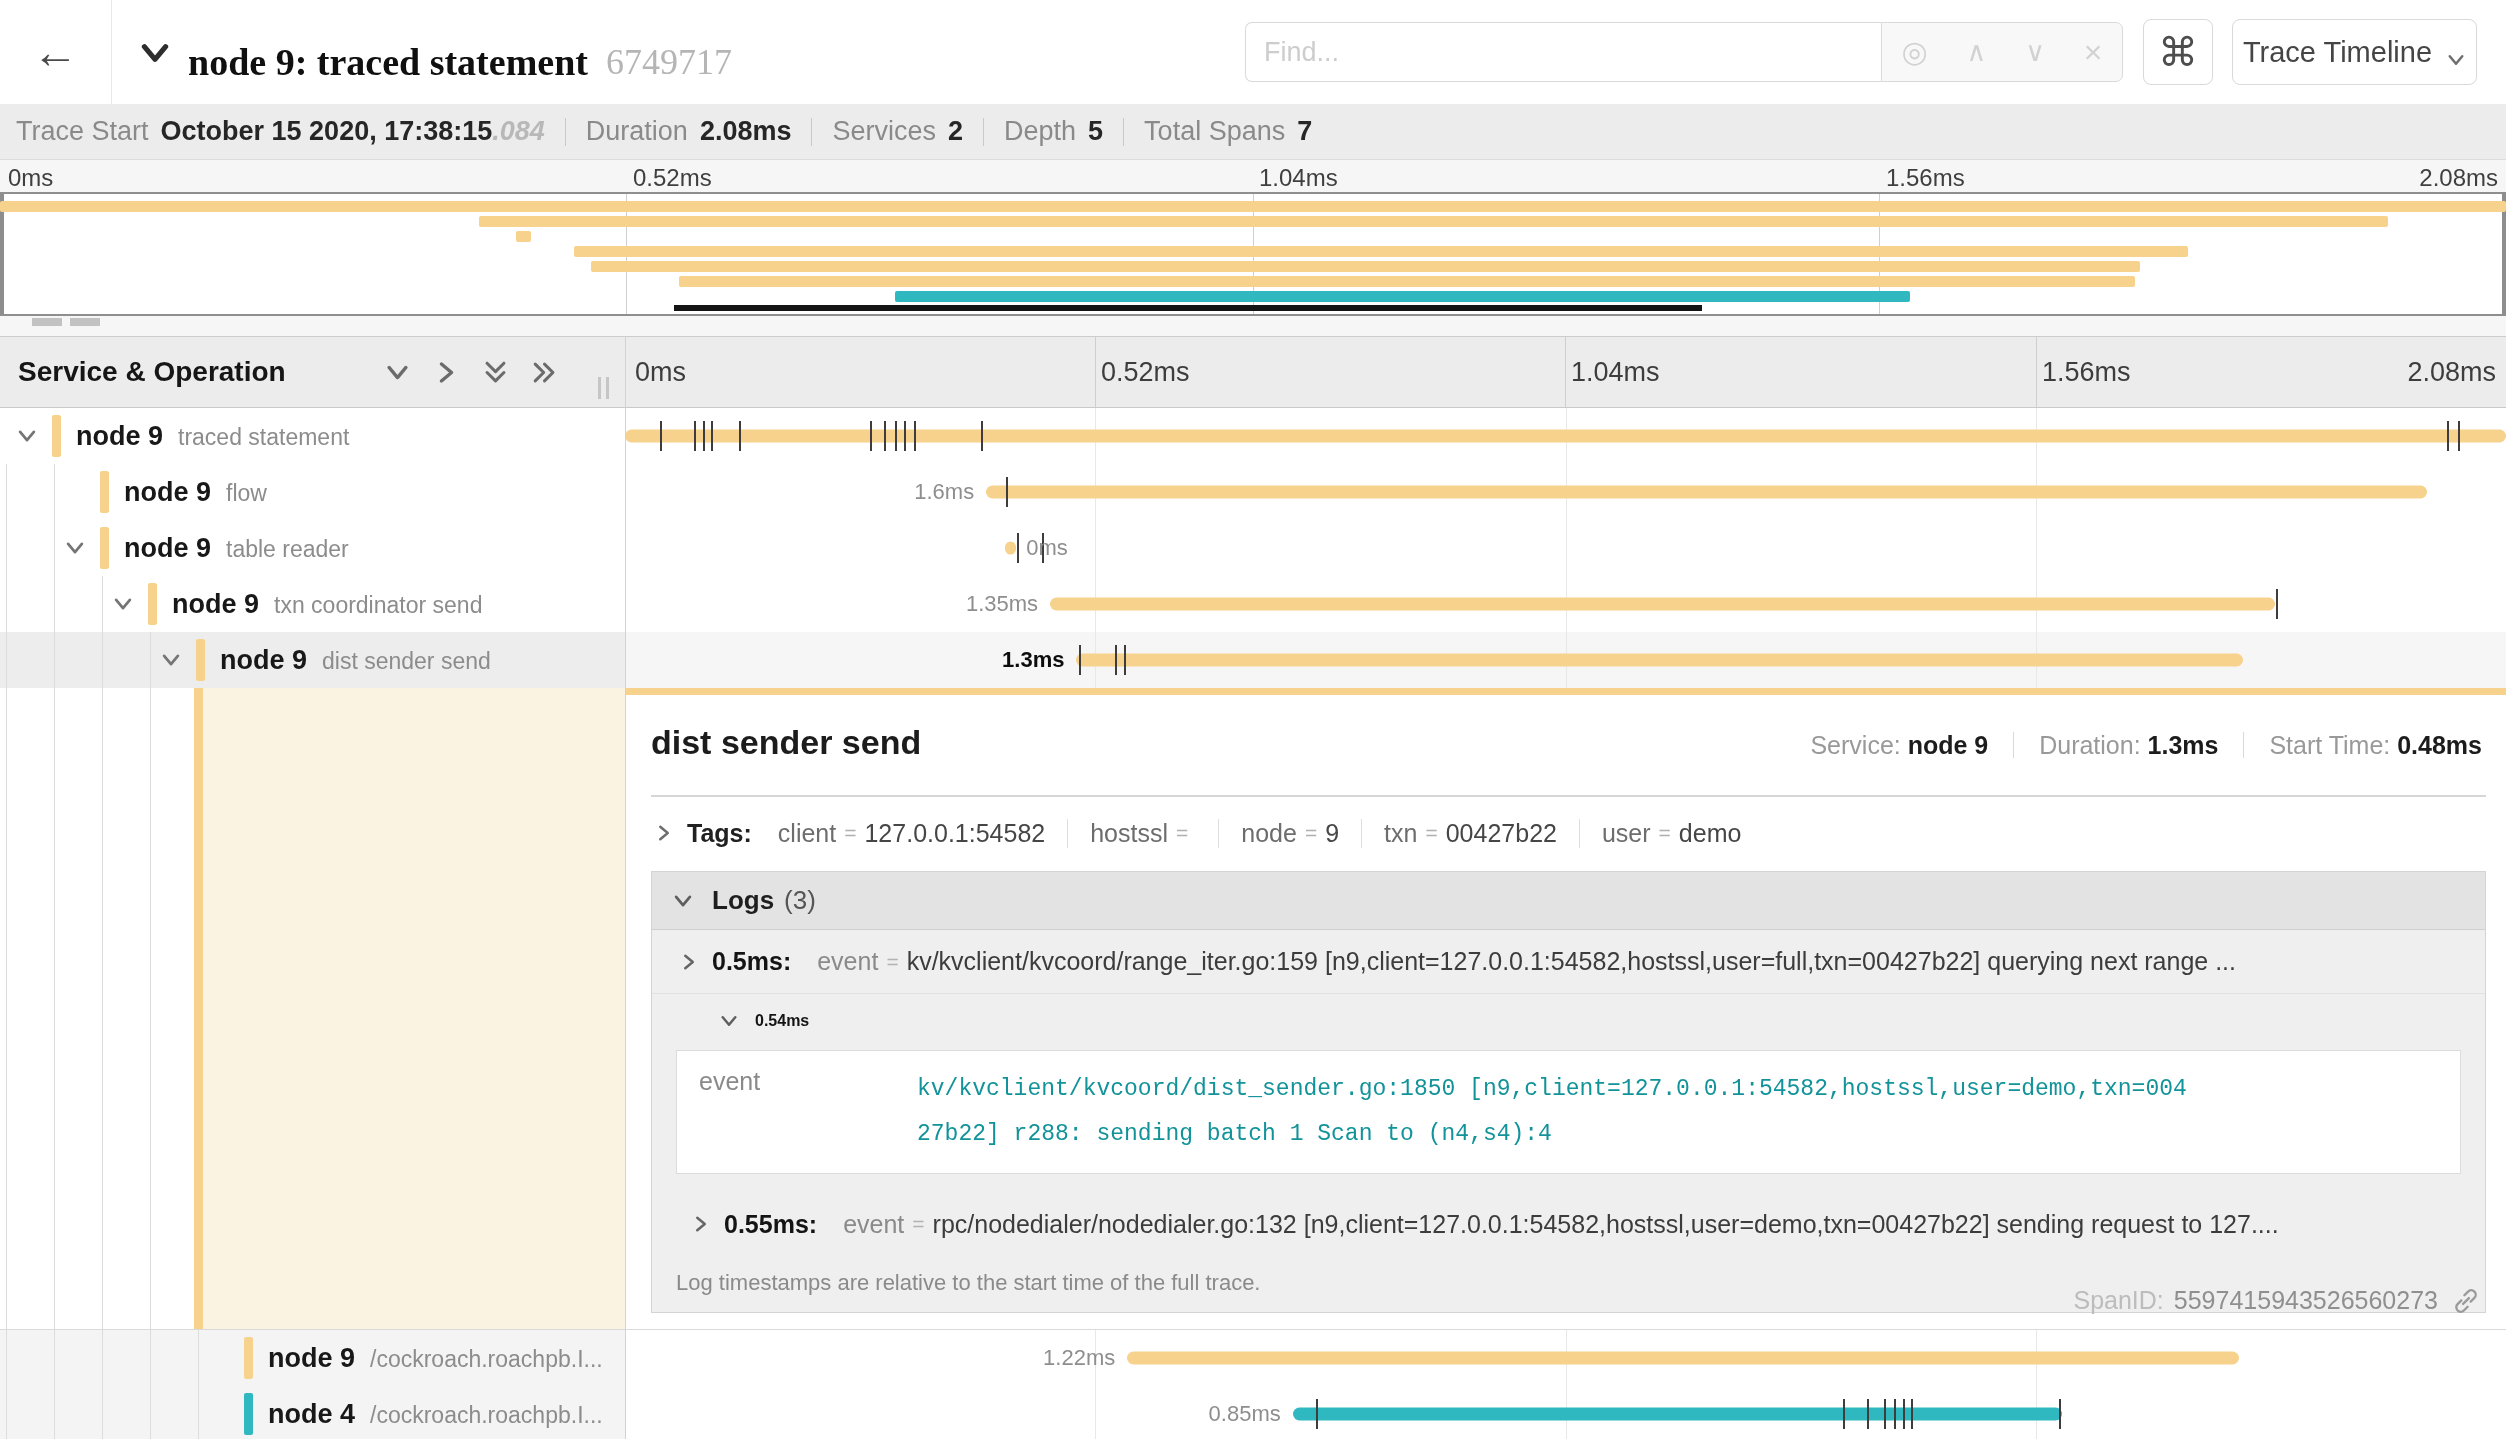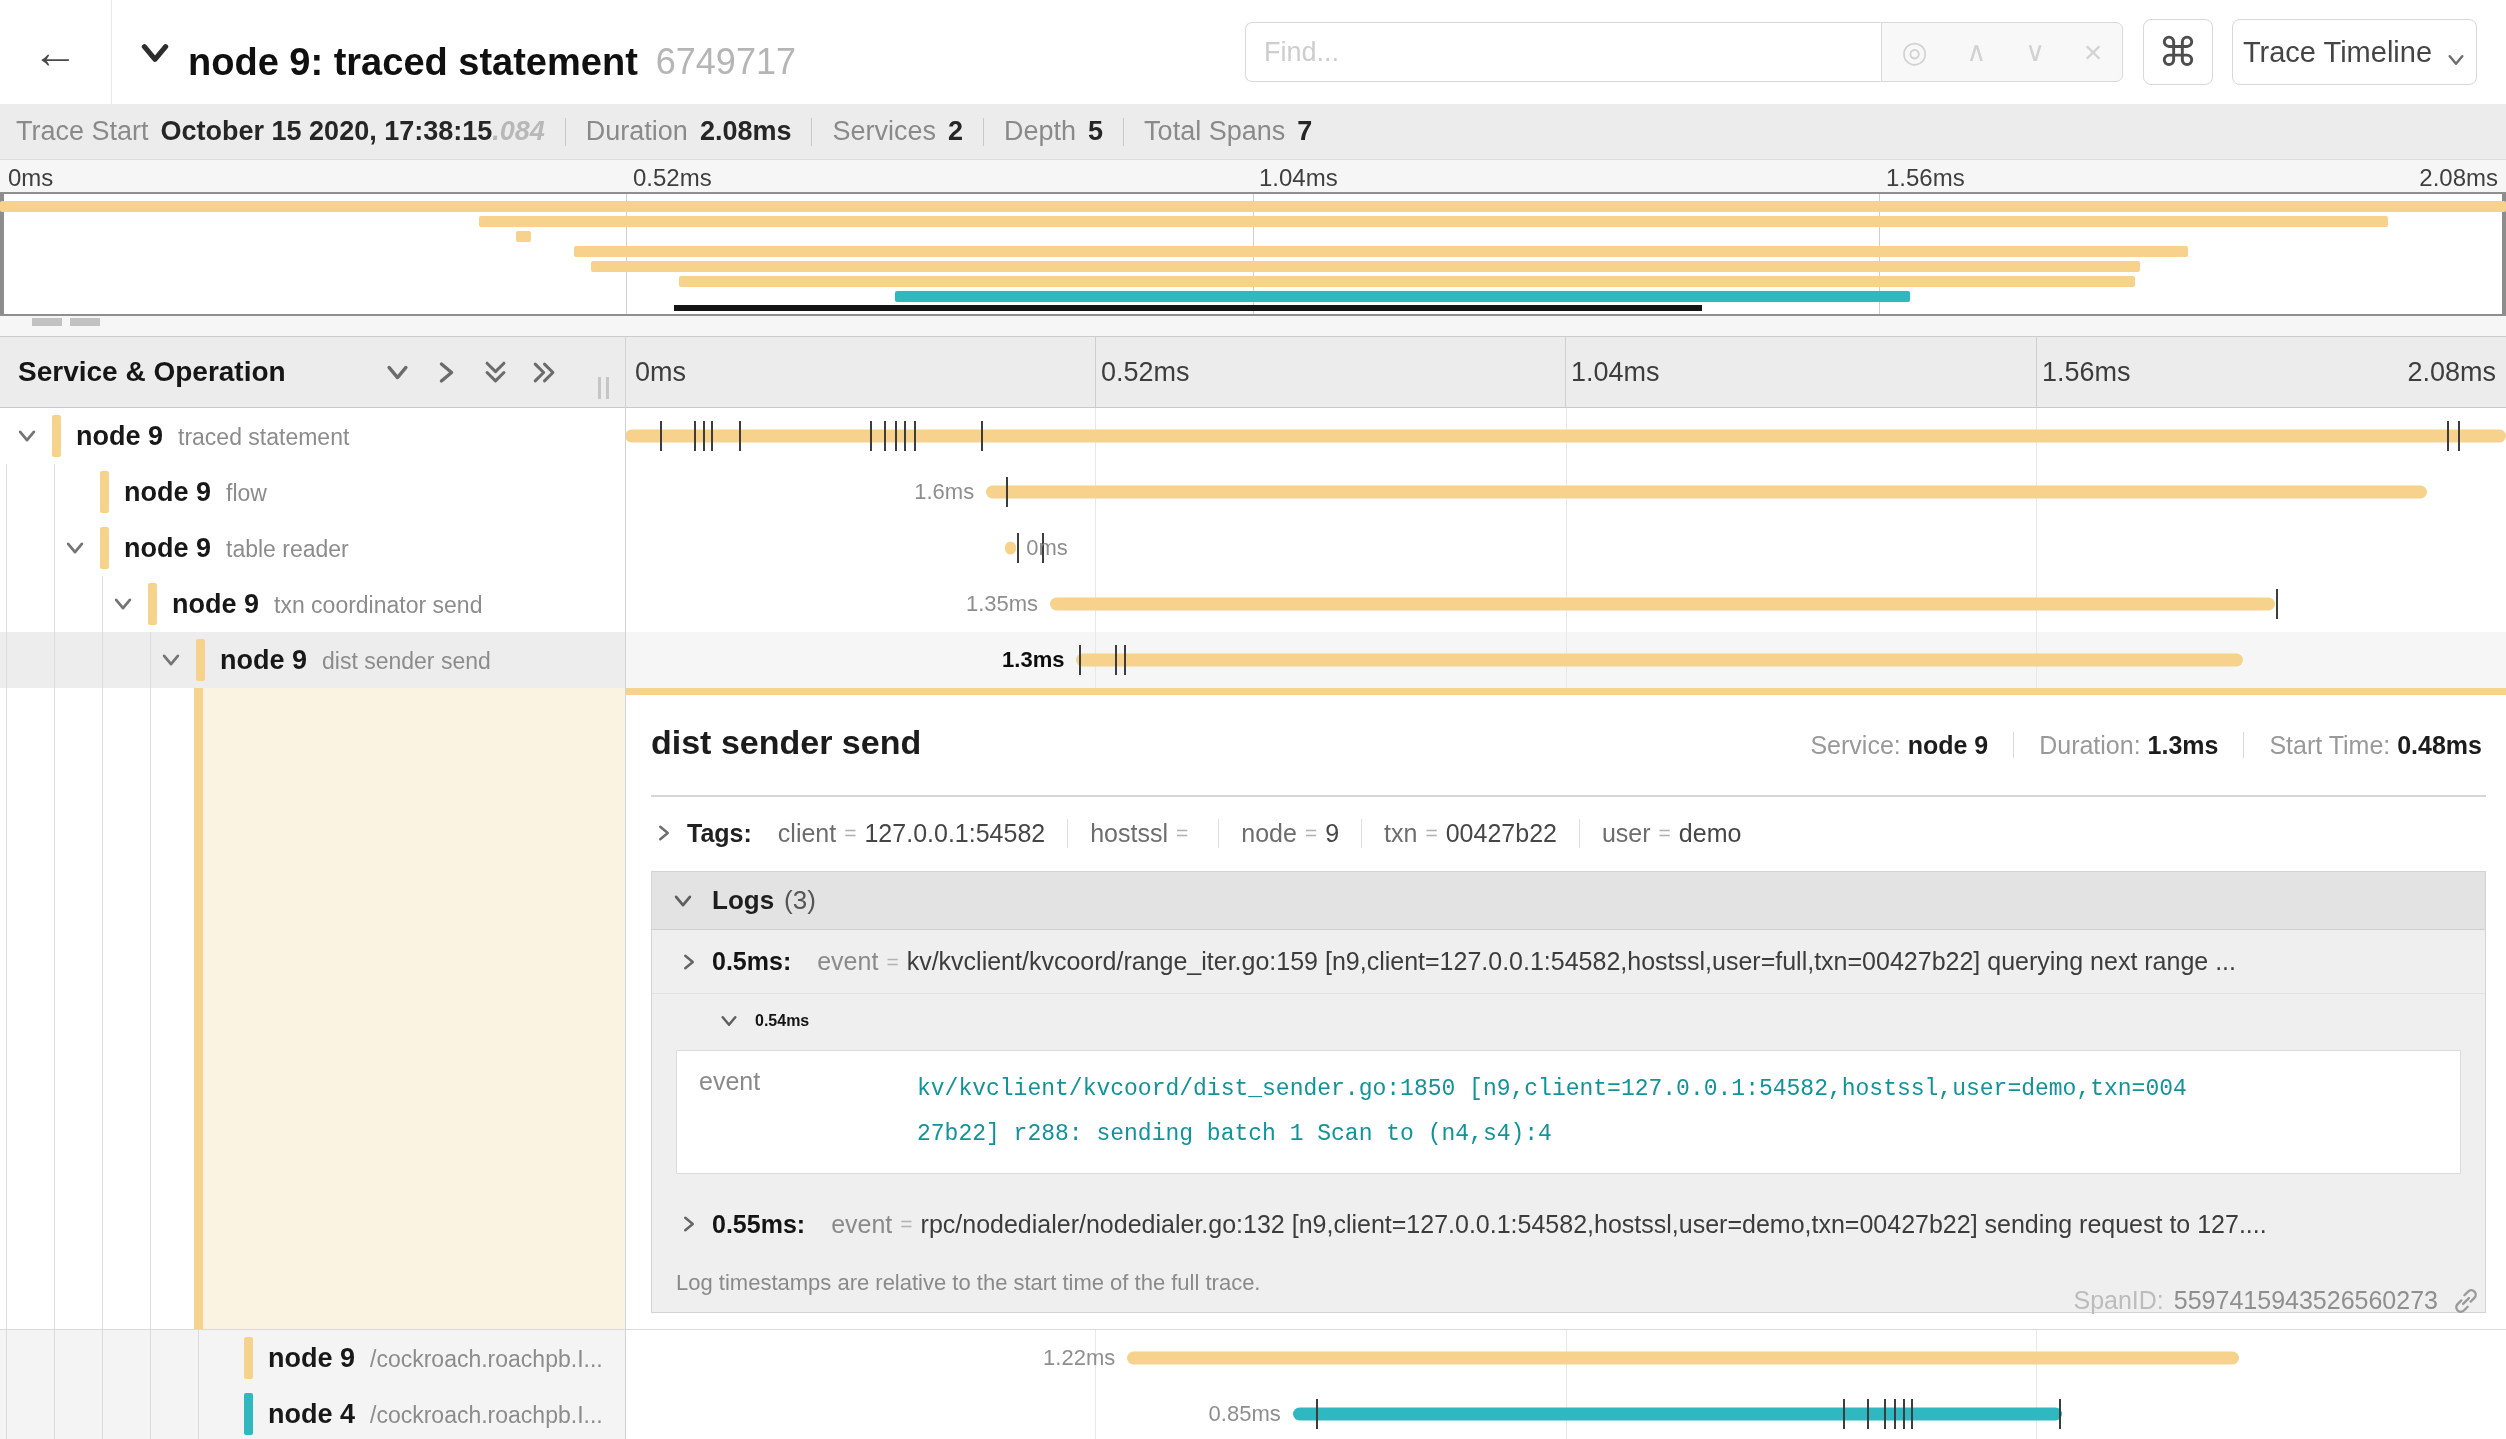--- a/index.html
+++ b/index.html
@@ -6,21 +6,21 @@
   html,body { background:#fff; }
   body { font-family:"Liberation Sans", sans-serif; }
   #app { position:relative; width:2506px; height:1439px; overflow:hidden; background:#fff; }
 
   
   .topbar { position:absolute; left:0; top:0; width:2506px; height:104px; background:#fff; }
   .back-btn { position:absolute; left:0; top:0; width:112px; height:104px; border-right:1px solid #e8e8e8;
               display:flex; align-items:center; justify-content:center; font-size:46px; color:#4a4a4a; cursor:pointer; }
   .title-chev { position:absolute; left:138px; top:36px; width:34px; height:34px; color:#2d2d2d; cursor:pointer; }
   .title-chev svg { width:34px; height:34px; }
-  .title-wrap { position:absolute; left:188px; top:0; height:124px; display:flex; align-items:center; white-space:nowrap; }
+  .title-wrap { position:absolute; left:188px; top:0; height:124px; display:flex; align-items:center; white-space:nowrap;font-family:Liberation Serif, serif; }
   .page-title { font-size:38px; font-weight:bold; color:#101010; }
   .trace-id { font-size:36px; color:#b5b5b5; margin-left:18px; font-weight:500; }
 
   .find-wrap { position:absolute; left:1245px; top:22px; height:60px; display:flex; }
   .find-input { width:636px; height:60px; border:1px solid #d9d9d9; border-right:none; border-radius:7px 0 0 7px;
                 font-size:27px; padding:0 18px; color:#333; outline:none; font-family:"Liberation Sans", sans-serif; }
   .find-input::placeholder { color:#cdcdcd; }
   .find-tools { width:242px; height:60px; background:#f8f8f8; border:1px solid #d9d9d9; border-radius:0 7px 7px 0;
                 display:flex; align-items:center; justify-content:space-around; color:#d2d2d2; }
   .find-tools .ftool { font-size:27px; line-height:1; cursor:pointer; color:#d2d2d2; }
@@ -119,21 +119,21 @@
   .tag-eq { color:#b0b0b0; font-size:21px; margin:0 8px; }
   .tag-val { color:#464646; }
 
   .logs-box { border:1px solid #d4d4d4; background:#efefef; margin-top:8px; }
   .logs-head { height:58px; background:#e3e3e3; border-bottom:1px solid #cfcfcf; display:flex; align-items:center; cursor:pointer; }
   .logs-head .lh-chev { width:22px; height:22px; color:#5f5f5f; margin:0 18px 0 20px; }
   .logs-head .lh-chev svg { width:22px; height:22px; }
   .logs-head .lh-title { font-size:26px; font-weight:bold; color:#1e1e1e; margin-right:10px; }
   .logs-head .lh-count { font-size:26px; color:#555; }
   .log-row { display:flex; align-items:center; height:64px; font-size:25px; white-space:nowrap; overflow:hidden; border-bottom:1px solid #e2e2e2; cursor:pointer; }
-  .log-row:last-of-type { border-bottom:none; }
+  .log-row:last-of-type { border-bottom:none;padding-left:12px; }
   .lr-chev { width:20px; height:20px; color:#666; margin:0 16px 0 24px; flex:0 0 auto; }
   .lr-chev svg { width:20px; height:20px; }
   .lr-time { font-weight:bold; color:#141414; margin-right:26px; }
   .lr-key { color:#8a8a8a; }
   .lr-eq { color:#b3b3b3; font-size:21px; margin:0 8px; }
   .lr-val { color:#3c3c3c; overflow:hidden; }
   .log-exp { padding-bottom:18px; }
   .log-exp-head { display:flex; align-items:center; height:54px; cursor:pointer;padding-left:43px; }
   .log-exp-head .lr-chev { color:#5f5f5f; }
   .log-exp-head .lr-time { margin-right:0; }

